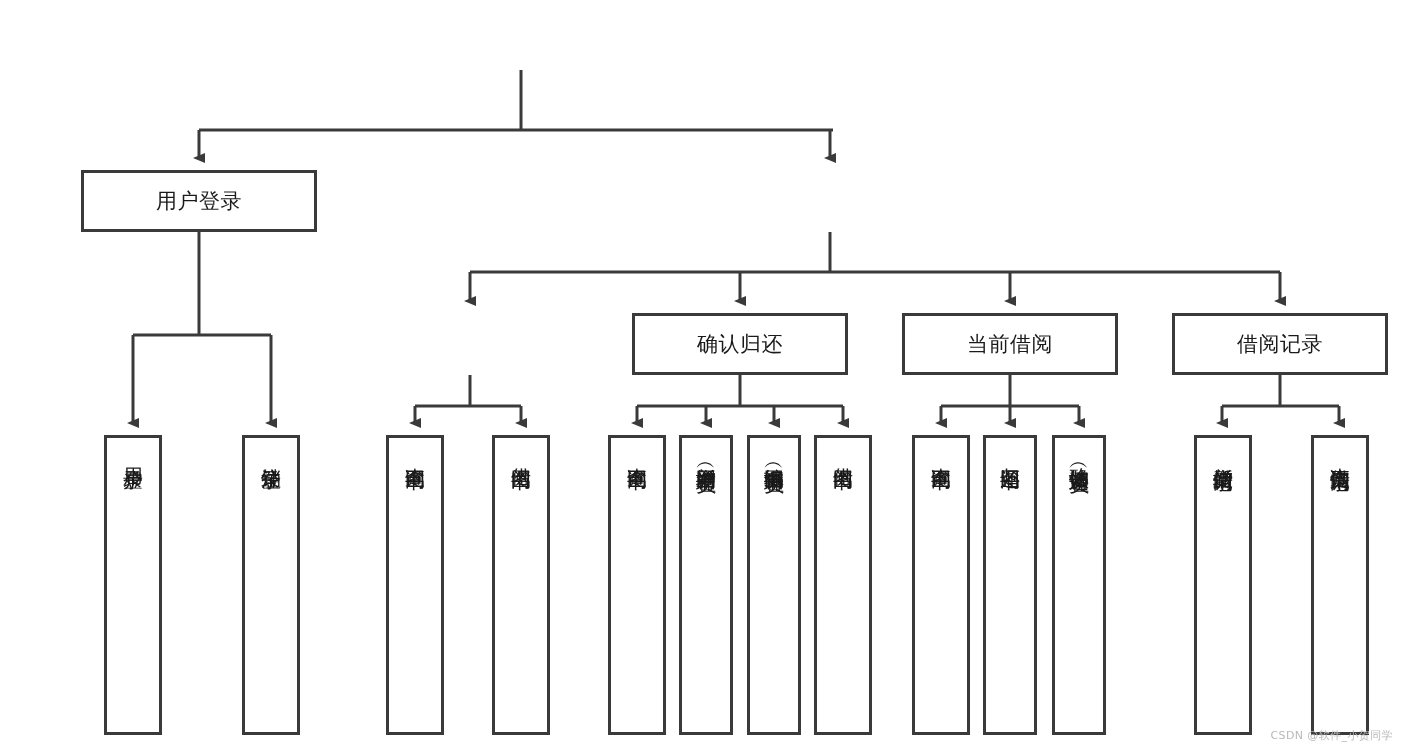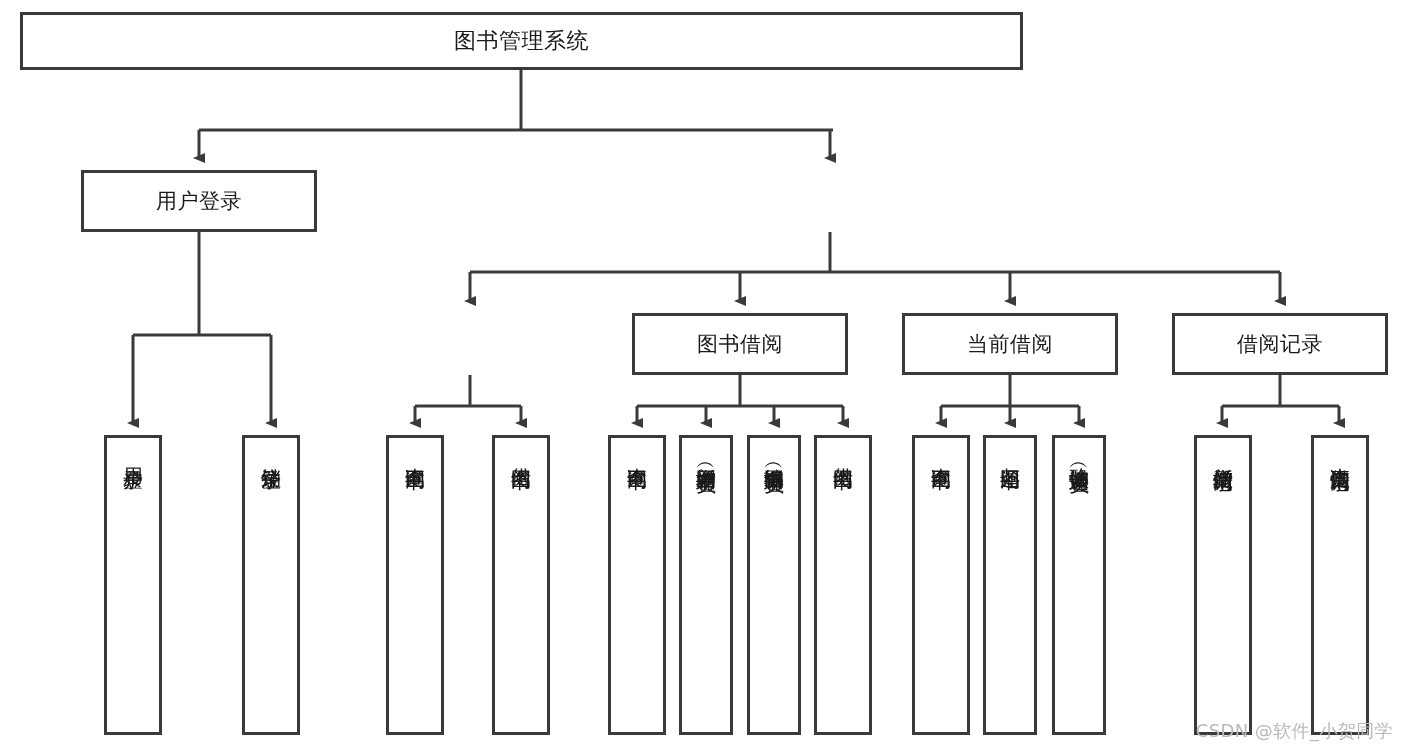--- a/index.html
+++ b/index.html
@@ -56,21 +56,21 @@
   .node.vertical {
     align-items: flex-start;
     justify-content: center;
     padding-top: 14px;
   }
   .node.root .label { font-size: 22px; }
   .watermark {
     position: absolute;
     right: 12px;
     bottom: 4px;
-    font-size: 18px;
+    font-size: 11px;
     color: #b9b9b9;
     letter-spacing: 0.4px;
     z-index: 5;
     white-space: nowrap;
   }
 </style>
 </head>
 <body>
 
 <div id="canvas">
@@ -118,30 +118,27 @@
       <path d="M1010,406 L1010,423" marker-end="url(#arrow)"></path>
       <path d="M1079,406 L1079,423" marker-end="url(#arrow)"></path>
 
       <path d="M1280,375 L1280,406"></path>
       <path d="M1222,406 L1339,406"></path>
       <path d="M1222,406 L1222,423" marker-end="url(#arrow)"></path>
       <path d="M1339,406 L1339,423" marker-end="url(#arrow)"></path>
     </g>
   </svg>
 
-  <div class="node root" style="left:20px; top:12px; width:1003px; height:58px;">
-    <span class="label">图书管理系统</span>
-  </div>
 
   <div class="node" style="left:81px; top:170px; width:236px; height:62px;">
     <span class="label">用户登录</span>
   </div>
 
   <div class="node" style="left:632px; top:313px; width:216px; height:62px;">
-    <span class="label">图书借阅</span>
+    <span class="label">确认归还</span>
   </div>
   <div class="node" style="left:1172px; top:313px; width:216px; height:62px;">
     <span class="label">借阅记录</span>
   </div>
   <div class="node" style="left:902px; top:313px; width:216px; height:62px;">
     <span class="label">当前借阅</span>
   </div>
 
   <div class="node vertical" style="left:104px; top:435px; width:58px; height:300px;">
     <span class="label">用户登录</span>

